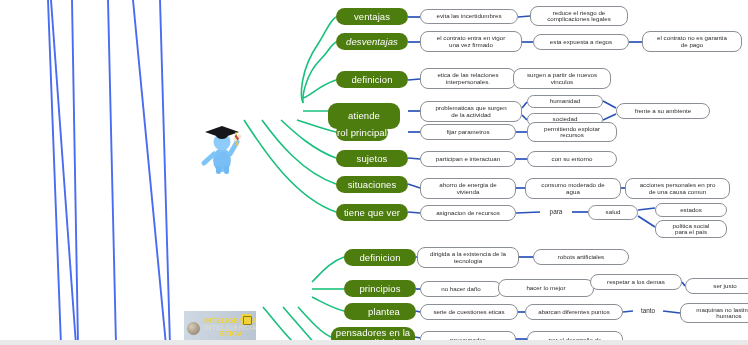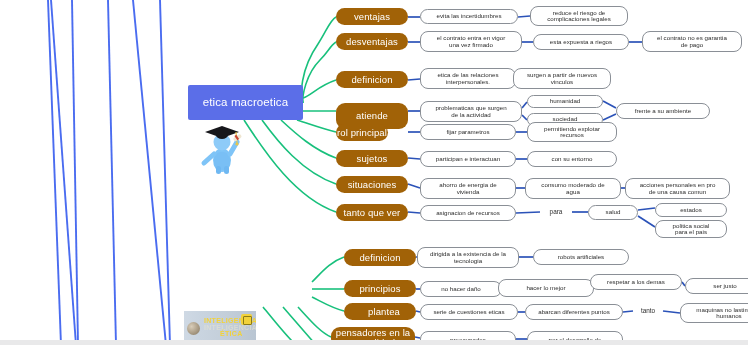--- a/index.html
+++ b/index.html
@@ -23,21 +23,21 @@
     white-space:pre-line;
   }
   .root{
     background:#5b6ee8;
     color:#ffffff;
     font-size:11.5px;
     border-radius:2px;
     letter-spacing:.1px;
   }
   .lvl1{
-    background:#a16207;
+    background:#4d7c0f;
     color:#ffffff;
     font-size:9.5px;
     border-radius:9px;
     letter-spacing:.1px;
   }
   .leaf{
     background:#ffffff;
     color:#2d2d2d;
     font-size:6.2px;
     border:0.9px solid #8a8f96;
@@ -212,62 +212,59 @@
   </div>
 
   <div class="ia-img" style="left:184px;top:311px;width:72px;height:34px;">
     <div class="ia-brain"></div>
     <div class="ia-t1">INTELIGENCIA</div>
     <div class="ia-t2">INTELIGENCIA</div>
     <div class="ia-t3">ÉTICA</div>
     <div class="ia-badge"></div>
   </div>
 
-  <div class="node root" style="left:188px;top:85px;width:115px;height:35px;">
-    <span>etica macroetica</span>
-  </div>
 
 
   <div id="nodes">
       <div class="node lvl1" style="left: 336px; top: 8px; width: 72px; height: 17px;"><span>ventajas</span></div>
       <div class="node leaf" style="left: 420px; top: 9px; width: 98px; height: 15px;"><span>evita las incertidumbres</span></div>
       <div class="node leaf" style="left: 530px; top: 6px; width: 98px; height: 20px;"><span>reduce el riesgo de
 complicaciones legales</span></div>
-      <div class="node lvl1" style="left: 336px; top: 33px; width: 72px; height: 17px;"><span>desventajas</span></div>
+      <div class="node lvl1" style="left: 336px; top: 33px; width: 72px; height: 17px; font-style: italic;"><span>desventajas</span></div>
       <div class="node leaf" style="left: 420px; top: 31px; width: 102px; height: 21px;"><span>el contrato entra en vigor
 una vez firmado</span></div>
       <div class="node leaf" style="left: 533px; top: 34px; width: 96px; height: 16px;"><span>esta expuesta  a riegos</span></div>
       <div class="node leaf" style="left: 642px; top: 31px; width: 100px; height: 21px;"><span>el contrato no es garantia
 de pago</span></div>
       <div class="node lvl1" style="left: 336px; top: 71px; width: 72px; height: 17px;"><span>definicion</span></div>
       <div class="node leaf" style="left: 420px; top: 68px; width: 96px; height: 21px;"><span>etica de las relaciones
 interpersonales.</span></div>
       <div class="node leaf" style="left: 513px; top: 68px; width: 98px; height: 21px;"><span>surgen a partir de nuevos
 vinculos</span></div>
-      <div class="node lvl1" style="left: 336px; top: 103px; width: 72px; height: 26px;"><span>atiende</span></div>
+      <div class="node lvl1" style="left: 328px; top: 103px; width: 72px; height: 26px;"><span>atiende</span></div>
       <div class="node leaf" style="left: 420px; top: 101px; width: 102px; height: 21px;"><span>problematicas que surgen
 de la actividad</span></div>
       <div class="node leaf" style="left: 527px; top: 95px; width: 76px; height: 13px;"><span>humanidad</span></div>
       <div class="node leaf" style="left: 527px; top: 113px; width: 76px; height: 13px;"><span>sociedad</span></div>
       <div class="node leaf" style="left: 616px; top: 103px; width: 94px; height: 16px;"><span>frente a su ambiente</span></div>
       <div class="node lvl1" style="left: 336px; top: 124px; width: 52px; height: 17px; justify-content: center;"><span>rol principal</span></div>
       <div class="node leaf" style="left: 420px; top: 124px; width: 96px; height: 16px;"><span>fijar parametros</span></div>
       <div class="node leaf" style="left: 527px; top: 122px; width: 90px; height: 20px;"><span>permitiendo explotar
 recursos</span></div>
       <div class="node lvl1" style="left: 336px; top: 150px; width: 72px; height: 17px; align-items: center;"><span>sujetos</span></div>
       <div class="node leaf" style="left: 420px; top: 151px; width: 96px; height: 16px;"><span>participan e interactuan</span></div>
       <div class="node leaf" style="left: 527px; top: 151px; width: 90px; height: 16px;"><span>con su entorno</span></div>
       <div class="node lvl1" style="left: 336px; top: 176px; width: 72px; height: 17px;"><span>situaciones</span></div>
       <div class="node leaf" style="left: 420px; top: 178px; width: 96px; height: 21px;"><span>ahorro de energia de
 vivienda</span></div>
       <div class="node leaf" style="left: 525px; top: 178px; width: 96px; height: 21px;"><span>consumo moderado de
 agua</span></div>
       <div class="node leaf" style="left: 625px; top: 178px; width: 105px; height: 21px;"><span>acciones personales en pro
 de una causa comun</span></div>
-      <div class="node lvl1" style="left: 336px; top: 204px; width: 72px; height: 17px;"><span>tanto que ver</span></div>
+      <div class="node lvl1" style="left: 336px; top: 204px; width: 72px; height: 17px;"><span>tiene que ver</span></div>
       <div class="node leaf" style="left: 420px; top: 205px; width: 96px; height: 16px;"><span>asignacion de recursos</span></div>
       <div class="node plain" style="left: 540px; top: 206px; width: 32px; height: 13px;"><span>para</span></div>
       <div class="node leaf" style="left: 588px; top: 205px; width: 50px; height: 15px;"><span>salud</span></div>
       <div class="node leaf" style="left: 655px; top: 203px; width: 72px; height: 14px;"><span>estados</span></div>
       <div class="node leaf" style="left: 655px; top: 220px; width: 72px; height: 18px;"><span>politica social
 para el pais</span></div>
       <div class="node lvl1" style="left: 344px; top: 249px; width: 72px; height: 17px;"><span>definicion</span></div>
       <div class="node leaf" style="left: 417px; top: 247px; width: 102px; height: 21px;"><span>dirigida a la existencia de la
 tecnologia</span></div>
       <div class="node leaf" style="left: 533px; top: 249px; width: 96px; height: 16px;"><span>robots artificiales</span></div>

